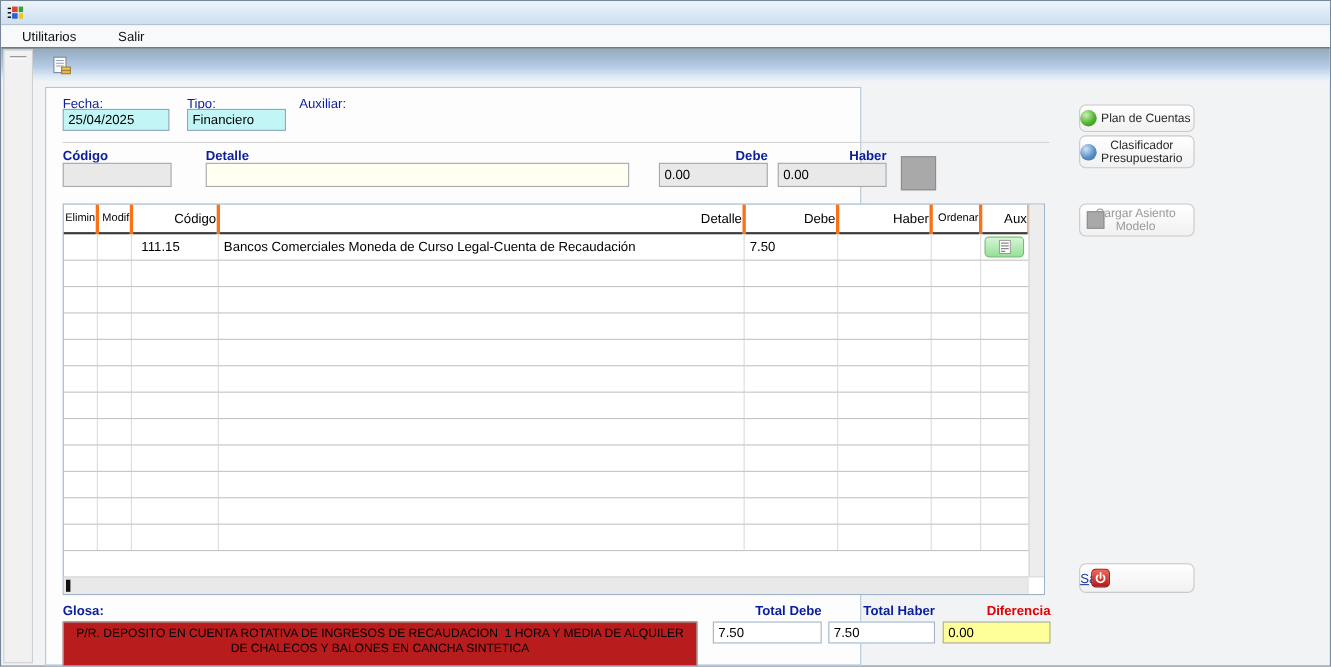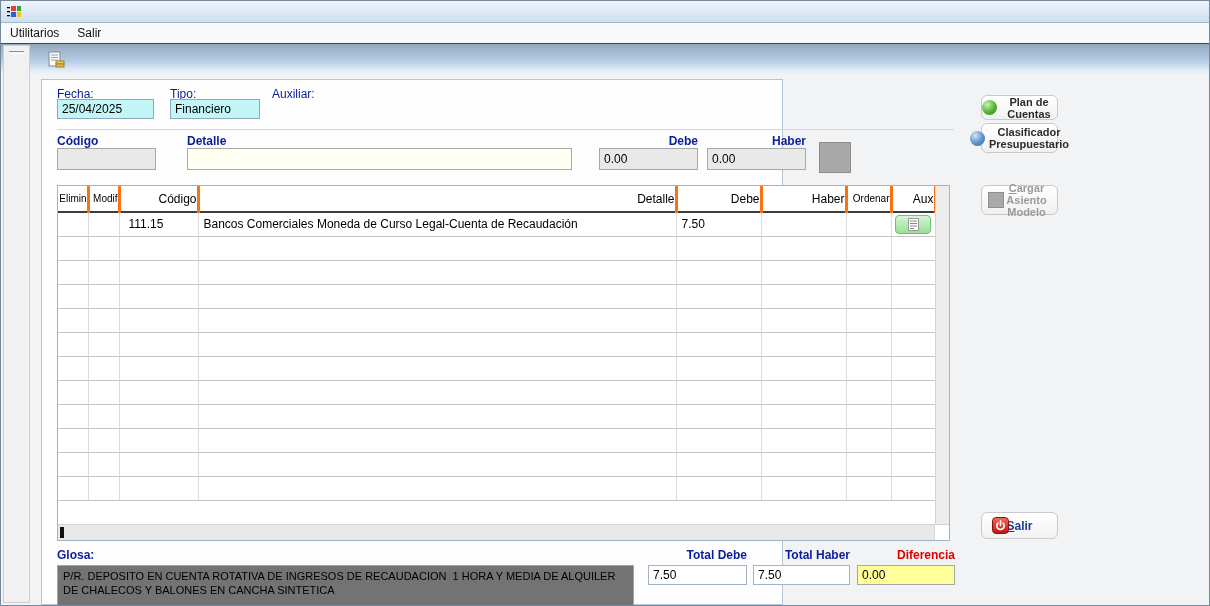--- a/index.html
+++ b/index.html
@@ -17,21 +17,21 @@
     background: linear-gradient(#eef4fb, #cddff0);
     border-bottom: 1px solid #a3b8cd;
     display:flex; align-items:center; gap:6px; padding-left:5px;
     font-size:12px; color:#1a1a1a;
   }
   
   .menubar {
     position:absolute; top:22px; left:0; right:0; height:20px;
     background:#f7f9fb; display:flex; font-size:12px; color:#111;
   }
-  .menu-item { padding:3px 9px; cursor:default; }
+  .menu-item { padding:3px 19px; cursor:default; }
   
   .toolbar {
     position:absolute; top:42px; left:0; right:0; height:31px;
     border-top:1px solid #3f464d;
     background: linear-gradient(#93a9bd, #b3cbe4 55%, #dde9f5 85%, #eef3f9);
   }
   .tool-btn { position:absolute; left:43px; top:4px; width:24px; height:24px;
     display:flex; align-items:center; justify-content:center; }
   
   .left-strip {
@@ -77,27 +77,27 @@
     background:linear-gradient(#d6f6d6, #96e096); cursor:pointer; }
   .vscroll { position:absolute; top:0; right:0; bottom:16px; width:14px;
     background:#ededed; border-left:1px solid #d4d4d4; }
   .hscroll { position:absolute; left:0; right:0; bottom:0; height:16px;
     background:#e9e9e9; border-top:1px solid #d4d4d4; }
   .hthumb { position:absolute; left:2px; top:2px; width:4px; height:11px; background:#111; }
   .hcorner { position:absolute; right:0; top:0; width:15px; height:15px;
     background:#fff; border-left:1px solid #d8d8d8; }
   
   .glosa-box { position:absolute; left:15px; top:485px; width:577px; height:41px;
-    background:#737373; border:1px solid #a5a5a5; font-size:11px; line-height:14px;
-    padding:3px 5px; white-space:pre-wrap; color:#000; overflow:hidden; }
-  
-  .side-btn { position:absolute; left:980px; width:77px;
+    background:#b91c1c; border:1px solid #a5a5a5; font-size:11px; line-height:14px;
+    padding:3px 5px; white-space:pre-wrap; color:#000; overflow:hidden;text-align:center; }
+  
+  .side-btn { position:absolute; left:980px; width:105px;
     background:linear-gradient(#ffffff, #f1f1f1); border:1px solid #c9c9c9;
-    border-radius:6px; display:flex; align-items:center; justify-content:center;
-    gap:4px; font-family:inherit; font-size:11px; color:#2b2b2b; cursor:pointer;font-weight:bold; }
+    border-radius:6px; display:flex; align-items:center; justify-content:flex-start;
+    gap:4px; font-family:inherit; font-size:11px; color:#2b2b2b; cursor:pointer; }
   .side-btn .two-line { line-height:12px; text-align:center; }
   .side-btn.disabled { color:#9a9a9a; cursor:default; }
   .u { text-decoration:underline; }
   .sphere { width:15px; height:15px; border-radius:50%; flex:0 0 auto; }
   .sphere.green { background:radial-gradient(circle at 35% 30%, #c8f4b0, #53b133 55%, #2f8414); }
   .sphere.blue  { background:radial-gradient(circle at 35% 30%, #cfe4f8, #5b8fc8 55%, #35699f); }
   .gray-sq { position:absolute; left:6px; width:16px; height:16px;
     background:#a9a9a9; border:1px solid #8e8e8e; }
   .power-tile { position:absolute; left:10px; width:17px; height:17px; border-radius:4px;
     background:linear-gradient(#ef6a5a, #c01616); border:1px solid #8f0f0f;

